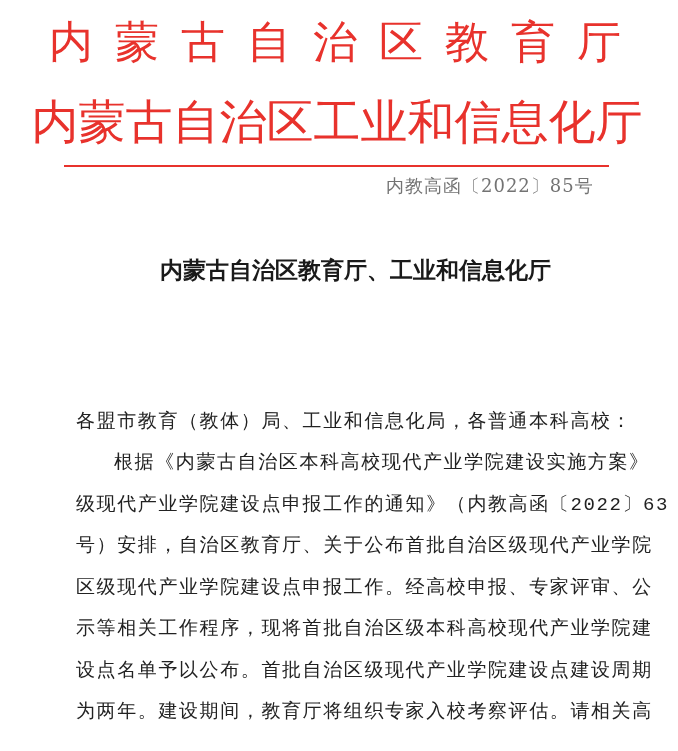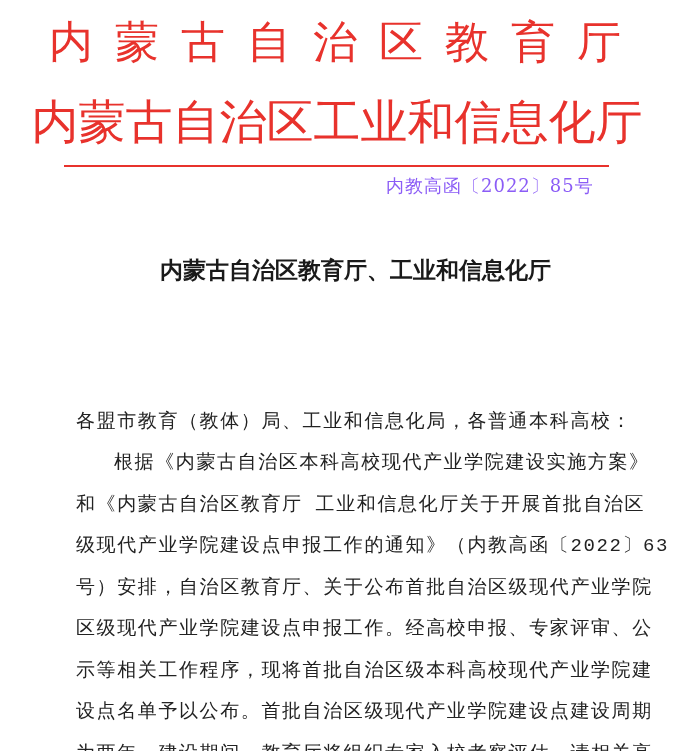--- a/index.html
+++ b/index.html
@@ -47,21 +47,21 @@
       width: 545px;
       height: 2px;
       background: #e8322c;
     }
     .doc-number {
       position: absolute;
       top: 174px;
       left: 386px;
       font-size: 18px;
       line-height: 24px;
-      color: #8b5cf6;
+      color: #737373;
       white-space: nowrap;
       letter-spacing: 1px;
     }
     .title {
       position: absolute;
       left: 0;
       width: 678px;
       text-align: center;
       font-size: 23px;
       font-weight: bold;
@@ -109,20 +109,19 @@
 <div class="title">
   <div>内蒙古自治区教育厅、工业和信息化厅</div>
 </div>
 
 <div class="para salutation">
   <div class="line">各盟市教育（教体）局、工业和信息化局，各普通本科高校：</div>
 </div>
 
 <div class="para body-text">
   <div class="line indent">根据《内蒙古自治区本科高校现代产业学院建设实施方案》</div>
-  <div class="line">和《内蒙古自治区教育厅 工业和信息化厅关于开展首批自治区</div>
   <div class="line">级现代产业学院建设点申报工作的通知》（内教高函〔2022〕63</div>
   <div class="line">号）安排，自治区教育厅、关于公布首批自治区级现代产业学院</div>
   <div class="line">区级现代产业学院建设点申报工作。经高校申报、专家评审、公</div>
   <div class="line">示等相关工作程序，现将首批自治区级本科高校现代产业学院建</div>
   <div class="line">设点名单予以公布。首批自治区级现代产业学院建设点建设周期</div>
   <div class="line">为两年。建设期间，教育厅将组织专家入校考察评估。请相关高</div>
 </div>
 
 </body></html>

